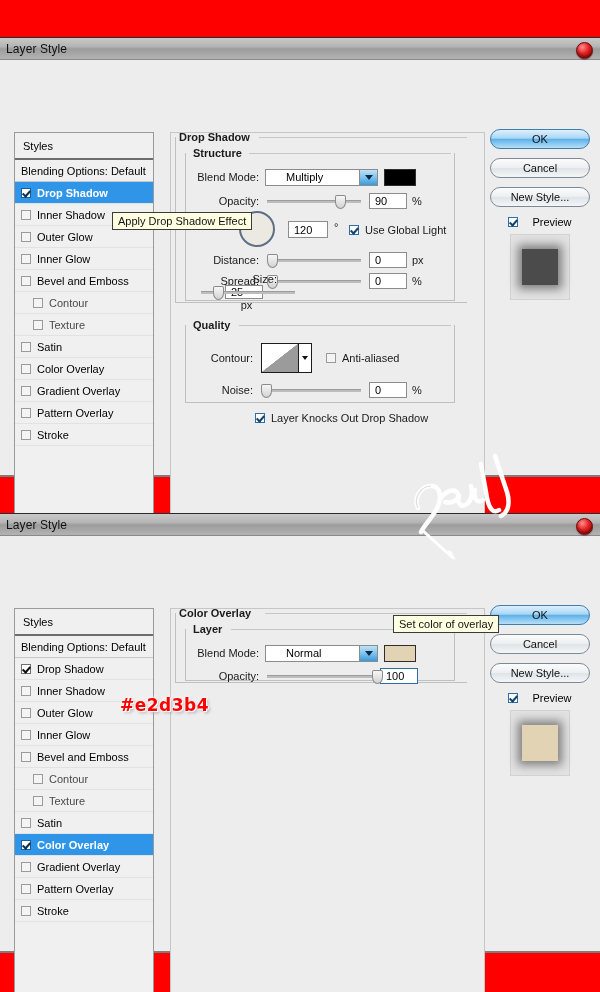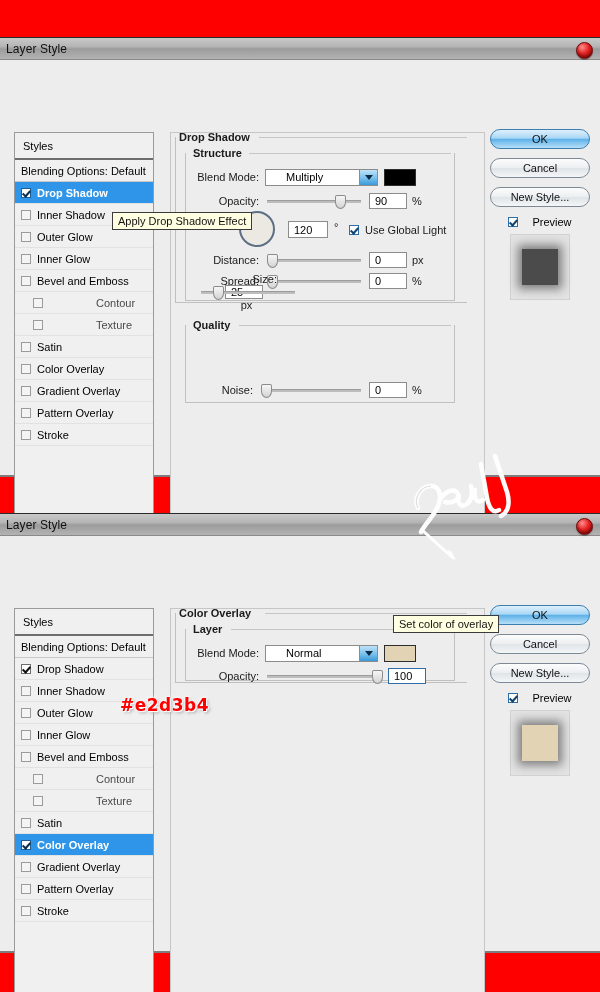--- a/index.html
+++ b/index.html
@@ -62,21 +62,21 @@
     display:flex;align-items:center;padding-left:8px;
     background:#f0f0f0;font-size:11px;
   }
   .style-item{
     height:22px;display:flex;align-items:center;
     padding-left:6px;font-size:11px;
     border-bottom:1px solid #e2e2e2;
     box-sizing:border-box;
   }
   .style-item.sub{padding-left:18px;color:#555;}
-  .style-item.sub .s-label{color:#4a4a4a;margin-left:47px;}
+  .style-item.sub .s-label{color:#4a4a4a;}
   .style-item.selected{
     background:#2f95e8;color:#fff;font-weight:bold;
   }
   .style-item.plain{border-bottom:1px solid #c8c8c8;}
   .cb{
     width:10px;height:10px;border:1px solid #9b9b9b;
     background:#f4f4f4;margin-right:6px;
     display:inline-block;position:relative;flex:0 0 auto;
     box-sizing:border-box;
   }
@@ -364,31 +364,46 @@
           <div class="thumb" style="left:13%;"></div>
         </div>
         <div class="numbox" style="width:38px;">25</div>
         <span class="unit" style="margin-left:5px;">px</span>
       </div>
 
       <div class="grp-title" style="left:22px;top:186px;">Quality</div>
       <div class="grp-rule" style="left:68px;top:192px;width:212px;"></div>
       <div class="group" style="left:14px;top:192px;width:270px;height:78px;border-top:none;"></div>
 
+      <div class="row" style="left:22px;top:209px;height:32px;">
+        <span class="lbl" style="width:60px;">Contour:</span>
+        <div style="display:flex;margin-left:8px;">
+          <div class="contour-box">
+              <div class="curve"></div>
+            </div>
+          <div class="contour-drop"></div>
+        </div>
+        <span class="cb" style="margin-left:14px;"></span>
+        <span class="lbl">Anti-aliased</span>
+      </div>
 
       <div class="row" style="left:22px;top:248px;">
         <span class="lbl" style="width:60px;">Noise:</span>
         <div class="slider" style="width:100px;margin-left:8px;">
           <div class="track"></div>
           <div class="thumb" style="left:0;"></div>
         </div>
         <div class="numbox" style="width:38px;margin-left:8px;">0</div>
         <span class="unit" style="margin-left:5px;">%</span>
       </div>
 
+      <div class="row" style="left:84px;top:276px;">
+        <span class="cb blue"></span>
+        <span class="lbl">Layer Knocks Out Drop Shadow</span>
+      </div>
     </div>
 
     <div class="btns">
       <div class="btn primary">OK</div>
       <div class="btn">Cancel</div>
       <div class="btn">New Style...</div>
       <div class="preview-row">
         <span class="cb blue"></span>
         <span>Preview</span>
       </div>
@@ -485,21 +500,21 @@
         </div>
         <div class="swatch" id="d2-swatch" style="width: 32px; margin-left: 6px; background: rgb(226, 211, 180);"></div>
       </div>
 
       <div class="row" style="left:22px;top:58px;">
         <span class="lbl" style="width:66px;">Opacity:</span>
         <div class="slider" style="width:113px;margin-left:8px;">
           <div class="track"></div>
           <div class="thumb" style="left:93%;"></div>
         </div>
-        <div class="numbox" style="width:38px;margin-left:8px;border-color:#2d6ea8;">100</div>
+        <div class="numbox" style="width:38px;border-color:#2d6ea8;">100</div>
       </div>
     </div>
 
     <div class="btns">
       <div class="btn primary">OK</div>
       <div class="btn">Cancel</div>
       <div class="btn">New Style...</div>
       <div class="preview-row">
         <span class="cb blue"></span>
         <span>Preview</span>

